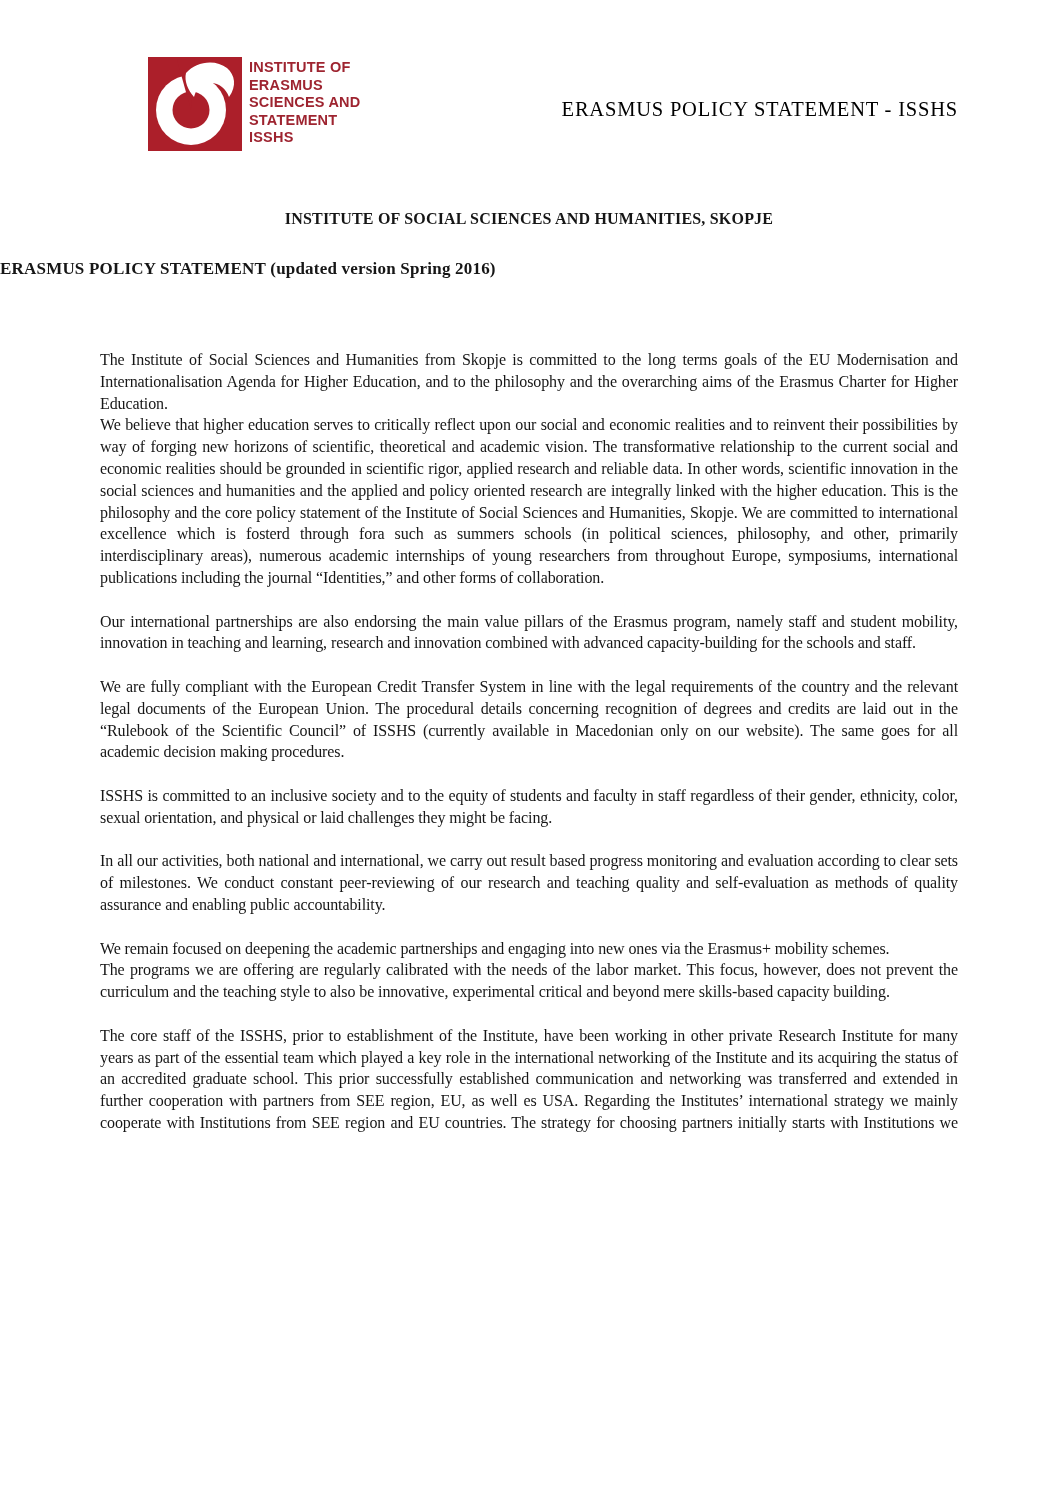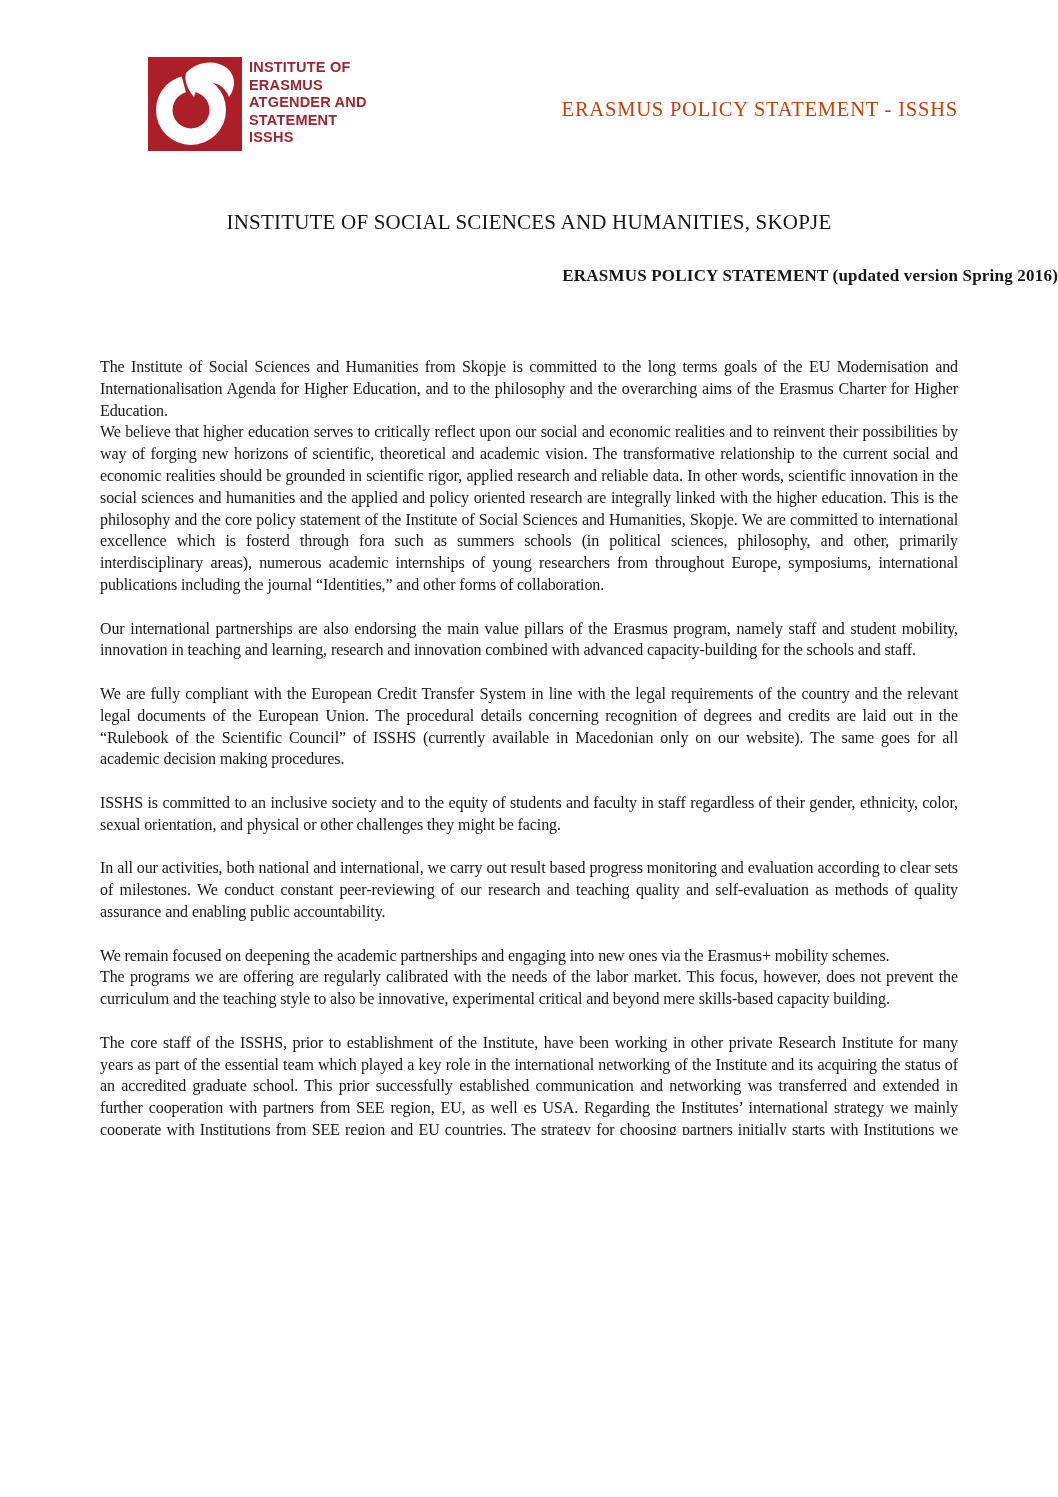--- a/index.html
+++ b/index.html
@@ -28,36 +28,36 @@
     font-weight: bold;
     color: #9e2430;
     font-size: 14.5px;
     line-height: 17.6px;
     letter-spacing: 0.2px;
     white-space: nowrap;
   }
   .watermark {
     margin-left: auto;
     margin-top: 41px;
-    color: #c2410c;
+    color: #000000;
     font-size: 20.5px;
     letter-spacing: 0.8px;
     white-space: nowrap;
     text-align: center;
   }
   h1.doc-title {
     margin: 58px 0 0 0;
     text-align: center;
-    font-size: 21px;
-    font-weight: normal;
+    font-size: 16px;
+    font-weight: bold;
     letter-spacing: 0.2px;
   }
   h2.doc-subtitle {
     margin: 31px 0 0 0;
-    text-align: right;
+    text-align: left;
     font-size: 17px;
     font-weight: bold;
     letter-spacing: 0.2px;
   }
   main.doc-body { padding: 70px 100px 0 100px; }
   main.doc-body p {
     margin: 0 0 21.8px 0;
     font-size: 16px;
     line-height: 21.8px;
     text-align: justify;
@@ -78,36 +78,36 @@
         <circle cx="43" cy="53" r="35" fill="#ffffff"></circle>
         <circle cx="43" cy="53" r="18.5" fill="#ac1f2a"></circle>
 
         <path d="M43,53 L29,3 L47,1 Z" fill="#ac1f2a"></path>
 
         <path d="M38,16 C48,4 68,2 79,11 C87,18 89,29 81,40 C78,31 70,25 61,26 C53,27 48,32 46,40 C40,33 36,24 38,16 Z" fill="#ffffff"></path>
       </svg>
       <div class="logo-text">
         <div>INSTITUTE OF</div>
         <div>ERASMUS</div>
-        <div>ATGENDER AND</div>
+        <div>SCIENCES AND</div>
         <div>STATEMENT</div>
         <div>ISSHS</div>
       </div>
     </div>
     <div class="watermark">ERASMUS POLICY STATEMENT - ISSHS</div>
   </header>
 
   <h1 class="doc-title">INSTITUTE OF SOCIAL SCIENCES AND HUMANITIES, SKOPJE</h1>
   <h2 class="doc-subtitle">ERASMUS POLICY STATEMENT (updated version Spring 2016)</h2>
 
   <main class="doc-body">
     <p class="tight">The Institute of Social Sciences and Humanities from Skopje is committed to the long terms goals of the EU Modernisation and Internationalisation Agenda for Higher Education, and to the philosophy and the overarching aims of the Erasmus Charter for Higher Education.</p>
     <p>We believe that higher education serves to critically reflect upon our social and economic realities and to reinvent their possibilities by way of forging new horizons of scientific, theoretical and academic vision. The transformative relationship to the current social and economic realities should be grounded in scientific rigor, applied research and reliable data. In other words, scientific innovation in the social sciences and humanities and the applied and policy oriented research are integrally linked with the higher education. This is the philosophy and the core policy statement of the Institute of Social Sciences and Humanities, Skopje. We are committed to international excellence which is fosterd through fora such as summers schools (in political sciences, philosophy, and other, primarily interdisciplinary areas), numerous academic internships of young researchers from throughout Europe, symposiums, international publications including the journal “Identities,” and other forms of collaboration.</p>
     <p>Our international partnerships are also endorsing the main value pillars of the Erasmus program, namely staff and student mobility, innovation in teaching and learning, research and innovation combined with advanced capacity-building for the schools and staff.</p>
     <p>We are fully compliant with the European Credit Transfer System in line with the legal requirements of the country and the relevant legal documents of the European Union. The procedural details concerning recognition of degrees and credits are laid out in the “Rulebook of the Scientific Council” of ISSHS (currently available in Macedonian only on our website). The same goes for all academic decision making procedures.</p>
-    <p>ISSHS is committed to an inclusive society and to the equity of students and faculty in staff regardless of their gender, ethnicity, color, sexual orientation, and physical or other challenges they might be facing.</p>
+    <p>ISSHS is committed to an inclusive society and to the equity of students and faculty in staff regardless of their gender, ethnicity, color, sexual orientation, and physical or laid challenges they might be facing.</p>
     <p>In all our activities, both national and international, we carry out result based progress monitoring and evaluation according to clear sets of milestones. We conduct constant peer-reviewing of our research and teaching quality and self-evaluation as methods of quality assurance and enabling public accountability.</p>
     <p class="tight">We remain focused on deepening the academic partnerships and engaging into new ones via the Erasmus+ mobility schemes.</p>
     <p>The programs we are offering are regularly calibrated with the needs of the labor market. This focus, however, does not prevent the curriculum and the teaching style to also be innovative, experimental critical and beyond mere skills-based capacity building.</p>
     <p>The core staff of the ISSHS, prior to establishment of the Institute, have been working in other private Research Institute for many years as part of the essential team which played a key role in the international networking of the Institute and its acquiring the status of an accredited graduate school. This prior successfully established communication and networking was transferred and extended in further cooperation with partners from SEE region, EU, as well es USA. Regarding the Institutes’ international strategy we mainly cooperate with Institutions from SEE region and EU countries. The strategy for choosing partners initially starts with Institutions we have previous successful collaboration, Institutions that were recommended from our partners, or the selection is done from the list of Institutions coming from the appropriate scientific and research area (such as EC Cordis Partner Service). Most important objectives of ISSHS mobility activities are enabling student and staff mobility, in order to improve the quality of academic process, building the strategic partnership and knowledge alliances with international HE Institutions and networking. Target groups of the mobility activities are students and staff from the area of Social Sciences and Humanities. ISSHS has applied for membership in ATGENDER, and is also part of the Regional Network for Gender Studies in SEE. It participates in the Think Tank Network coordinated by OSI -Budapest. Together with ISSHS-Ljubljana and several other partners from the states of Former</p>
   </main>
 
 </div>
 
 </body></html>

